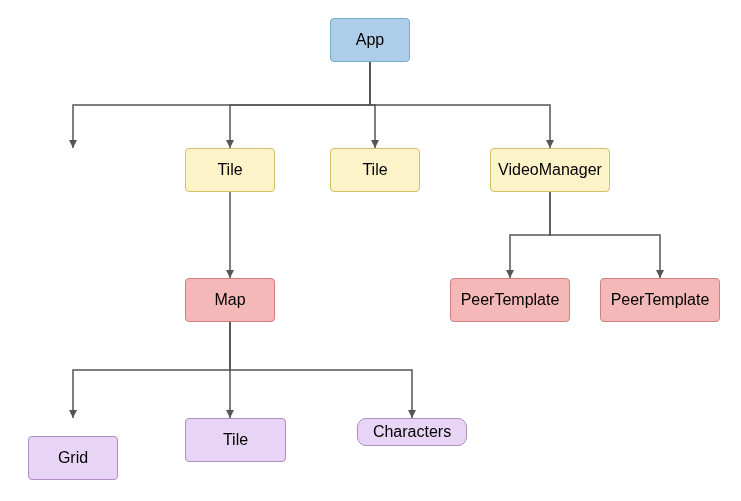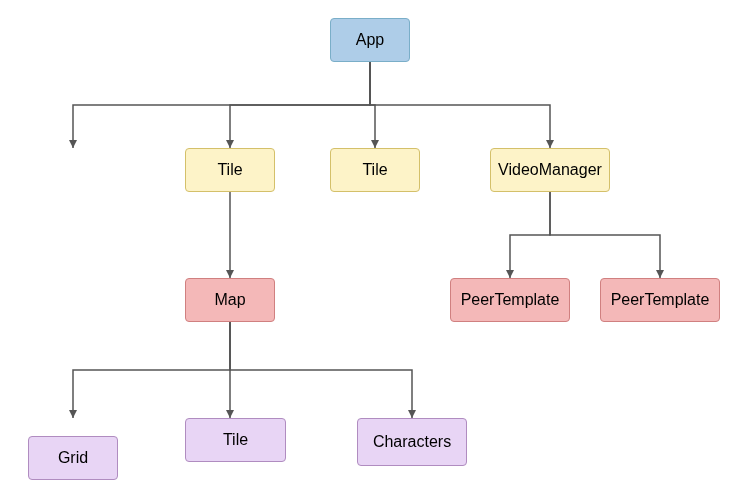--- a/index.html
+++ b/index.html
@@ -100,14 +100,14 @@
     </svg>
 <div class="node blue" style="left: 330px; top: 18px; width: 80px; height: 44px;">App</div>
     <div class="node yellow" style="left: 185px; top: 148px; width: 90px; height: 44px;">Tile</div>
     <div class="node yellow" style="left: 330px; top: 148px; width: 90px; height: 44px;">Tile</div>
     <div class="node pink" style="left: 185px; top: 278px; width: 90px; height: 44px;">Map</div>
     <div class="node yellow" style="left: 490px; top: 148px; width: 120px; height: 44px;">VideoManager</div>
     <div class="node pink" style="left: 450px; top: 278px; width: 120px; height: 44px;">PeerTemplate</div>
     <div class="node pink" style="left: 600px; top: 278px; width: 120px; height: 44px;">PeerTemplate</div>
     <div class="node purple" style="left: 28px; top: 436px; width: 90px; height: 44px;">Grid</div>
     <div class="node purple" style="left: 185px; top: 418px; width: 101px; height: 44px;">Tile</div>
-    <div class="node purple" style="left: 357px; top: 418px; width: 110px; height: 48px;">Characters</div>
+    <div class="node purple" style="left: 357px; top: 418px; width: 110px; height: 28px; border-radius: 9px;">Characters</div>
   </div>
 
 </body></html>

